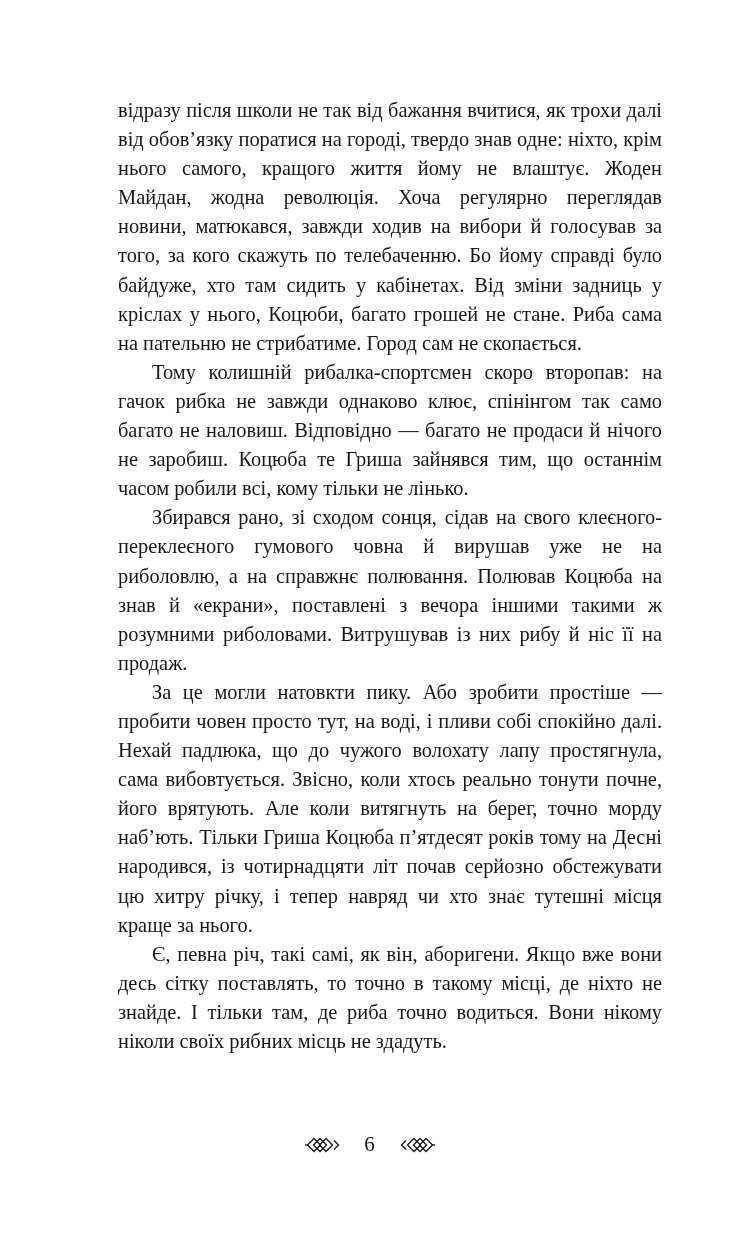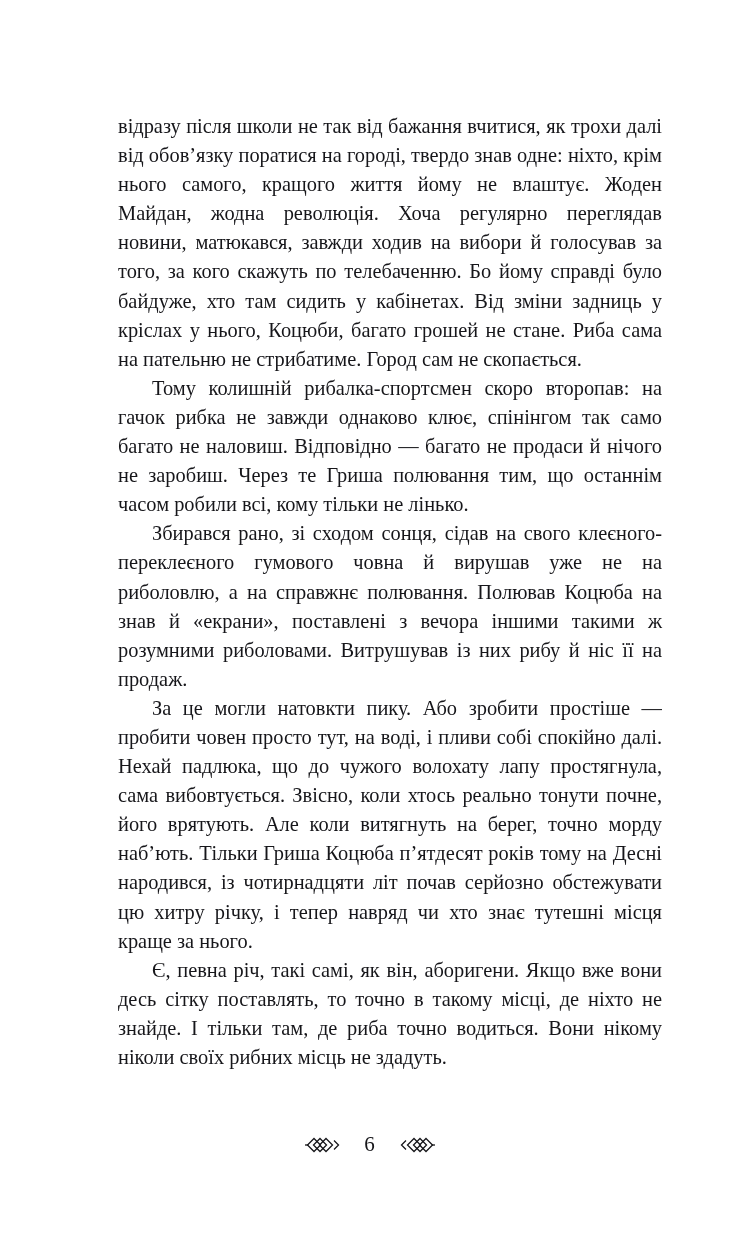--- a/index.html
+++ b/index.html
@@ -19,21 +19,21 @@
     position: relative;
     width: 739px;
     height: 1241px;
     background: #ffffff;
     box-sizing: border-box;
   }
 
   .text-block {
     position: absolute;
     left: 118px;
-    top: 112px;
+    top: 96px;
     width: 544px;
     text-align: justify;
     text-justify: inter-word;
     font-size: 20.4px;
     line-height: 29.1px;
     color: #16161a;
     -webkit-font-smoothing: antialiased;
   }
 
   .text-block p {
@@ -85,21 +85,21 @@
     text-align: center;
   }
 </style>
 </head>
 <body>
 
 <div class="page">
 
   <div class="text-block">
     <p class="first">відразу після школи не так від бажання вчитися, як трохи далі від обов’язку поратися на городі, твердо знав одне: ніхто, крім нього самого, кращого життя йому не влаштує. Жоден Майдан, жодна революція. Хоча регулярно переглядав новини, матюкався, завжди ходив на вибори й голосував за того, за кого скажуть по телебаченню. Бо йому справді було байдуже, хто там сидить у кабінетах. Від зміни задниць у кріслах у нього, Коцюби, багато грошей не стане. Риба сама на пательню не стрибатиме. Город сам не скопається.</p>
-    <p>Тому колишній рибалка-спортсмен скоро второпав: на гачок рибка не завжди однаково клює, спінінгом так само багато не наловиш. Відповідно — багато не прода­си й нічого не заробиш. Через те Гриша полювання тим, що останнім часом робили всі, кому тільки не лінько.</p>
+    <p>Тому колишній рибалка-спортсмен скоро второпав: на гачок рибка не завжди однаково клює, спінінгом так само багато не наловиш. Відповідно — багато не прода­си й нічого не заробиш. Коцюба те Гриша зайнявся тим, що останнім часом робили всі, кому тільки не лінько.</p>
     <p>Збирався рано, зі сходом сонця, сідав на свого кле­єного-переклеєного гумового човна й вирушав уже не на риболовлю, а на справжнє полювання. Полював Коцюба на знав й «екрани», поставлені з вечора ін­шими такими ж розумними риболовами. Витрушував із них рибу й ніс її на продаж.</p>
     <p>За це могли натовкти пику. Або зробити простіше — пробити човен просто тут, на воді, і пливи собі спо­кійно далі. Нехай падлюка, що до чужого волохату лапу простягнула, сама вибовтується. Звісно, коли хтось реально тонути почне, його врятують. Але коли витягнуть на берег, точно морду наб’ють. Тільки Гриша Коцюба п’ятдесят років тому на Десні народився, із чотирнадцяти літ почав серйозно обстежувати цю хитру річку, і тепер навряд чи хто знає тутешні місця краще за нього.</p>
     <p>Є, певна річ, такі самі, як він, аборигени. Якщо вже вони десь сітку поставлять, то точно в такому місці, де ніхто не знайде. І тільки там, де риба точно водиться. Вони нікому ніколи своїх рибних місць не здадуть.</p>
   </div>
 
   <div class="footer">
     <span class="ornament">
       <svg viewBox="0 0 38 18" xmlns="http://www.w3.org/2000/svg" aria-hidden="true">
         <g fill="none" stroke="currentColor" stroke-width="1.3">
           <path d="M5.5 9 L2 9"></path>

